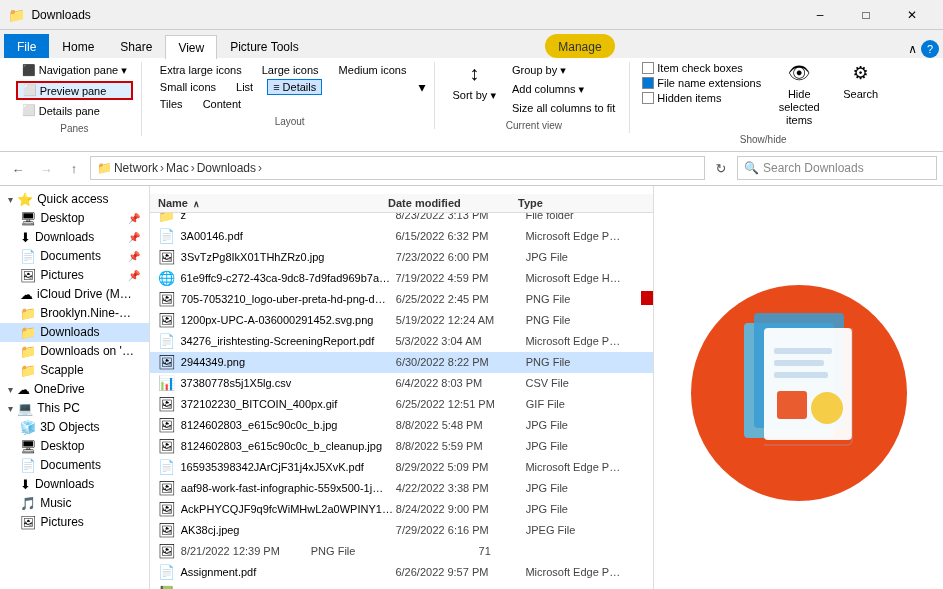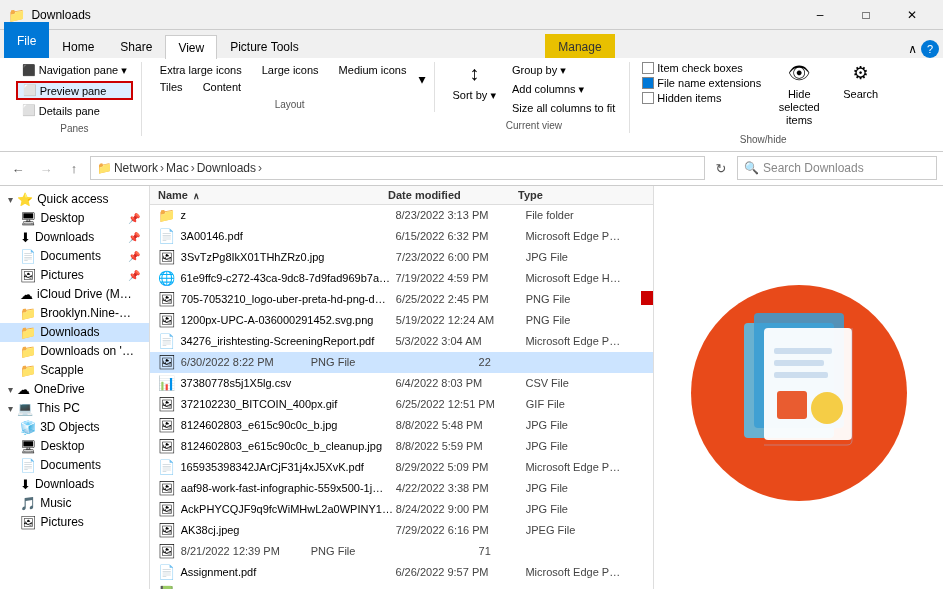--- a/index.html
+++ b/index.html
@@ -39,21 +39,21 @@
       height: 24px;
       display: flex; align-items: center;
     }
     .ribbon-tab.active {
       background: white;
       border-color: #ccc;
       border-bottom-color: white;
       margin-bottom: -1px;
       z-index: 1;
     }
-    .ribbon-tab.file { background: #0078d7; color: white; height: 36px; }
+    .ribbon-tab.file { background: #0078d7; color: white; height: 24px; }
     .ribbon-tab.manage { background: #e8c000; color: #333; }
 
     .ribbon-content {
       background: white;
       border-bottom: 1px solid #ccc;
       padding: 4px 8px;
       display: flex;
       gap: 4px;
       align-items: flex-start;
     }
@@ -151,21 +151,21 @@
       background: white;
       overflow-y: auto;
       overflow-x: hidden;
     }
     .file-list-header {
       display: flex; align-items: center;
       padding: 3px 8px;
       background: #f8f8f8;
       border-bottom: 1px solid #ddd;
       font-size: 11px; font-weight: 600; color: #333;
-      position: sticky; top: 0; z-index: 1;
+      position: sticky; top: 8px; z-index: 1;
     }
     .file-col-name { flex: 0 0 230px; }
     .file-col-date { flex: 0 0 130px; }
     .file-col-type { flex: 0 0 120px; }
     .file-col-size { flex: 0 0 60px; text-align: right; }
     .file-row {
       display: flex; align-items: center;
       padding: 2px 8px; font-size: 11px; cursor: pointer;
       border-bottom: 1px solid transparent;
     }
@@ -213,21 +213,21 @@
     <button class="title-btn close">✕</button>
   </div>
 </div>
 
 <div class="ribbon-tabs">
   <div class="ribbon-tab file">File</div>
   <div class="ribbon-tab">Home</div>
   <div class="ribbon-tab">Share</div>
   <div class="ribbon-tab active">View</div>
   <div class="ribbon-tab">Picture Tools</div>
-  <div class="ribbon-tab manage" style="margin-left:auto; margin-right:60px;">Manage</div>
+  <div class="ribbon-tab manage" style="margin-left:auto; margin-right:60px;border-radius:12px;">Manage</div>
   <div style="display:flex; align-items:center; gap:4px; margin-left:auto;">
     <span style="font-size:12px; cursor:pointer;">∧</span>
     <span style="background:#0078d7; color:white; border-radius:50%; width:18px; height:18px; display:flex; align-items:center; justify-content:center; font-size:11px; cursor:pointer;">?</span>
   </div>
 </div>
 
 <div class="ribbon-content">
 
   <div class="ribbon-group">
     <div class="ribbon-group-content">
@@ -249,20 +249,27 @@
     <span class="ribbon-group-label">Panes</span>
   </div>
 
   <div class="ribbon-group">
     <div class="ribbon-group-content">
       <div style="display:flex; flex-direction:column; gap:1px;">
         <div style="display:flex; gap:8px;">
           <div class="ribbon-btn-small">Extra large icons</div>
           <div class="ribbon-btn-small">Large icons</div>
           <div class="ribbon-btn-small">Medium icons</div>
+        </div>
+        <div style="display:flex; gap:8px;">
+          <div class="ribbon-btn-small">Small icons</div>
+          <div class="ribbon-btn-small">List</div>
+          <div class="ribbon-btn-small active" style="background:#cce4ff; border:1px solid #0078d7; padding:1px 5px;">
+            <span>≡</span> Details
+          </div>
         </div>
         <div style="display:flex; gap:8px;">
           <div class="ribbon-btn-small">Tiles</div>
           <div class="ribbon-btn-small">Content</div>
         </div>
       </div>
       <span style="font-size:14px; margin-left:4px; cursor:pointer;">▾</span>
     </div>
     <span class="ribbon-group-label">Layout</span>
   </div>
@@ -476,20 +483,21 @@
       </div>
       <div class="file-row">
         <span class="file-icon" style="color:#c00;">📄</span>
         <span class="file-name">34276_irishtesting-ScreeningReport.pdf</span>
         <span class="file-date">5/3/2022 3:04 AM</span>
         <span class="file-type">Microsoft Edge P…</span>
         <span class="file-size">817</span>
       </div>
       <div class="file-row selected">
         <span class="file-icon">🖼</span>
+        <span class="file-name">2944349.png</span>
         <span class="file-date">6/30/2022 8:22 PM</span>
         <span class="file-type">PNG File</span>
         <span class="file-size">22</span>
       </div>
       <div class="file-row">
         <span class="file-icon" style="color:#207245;">📊</span>
         <span class="file-name">37380778s5j1X5lg.csv</span>
         <span class="file-date">6/4/2022 8:03 PM</span>
         <span class="file-type">CSV File</span>
         <span class="file-size">645</span>

